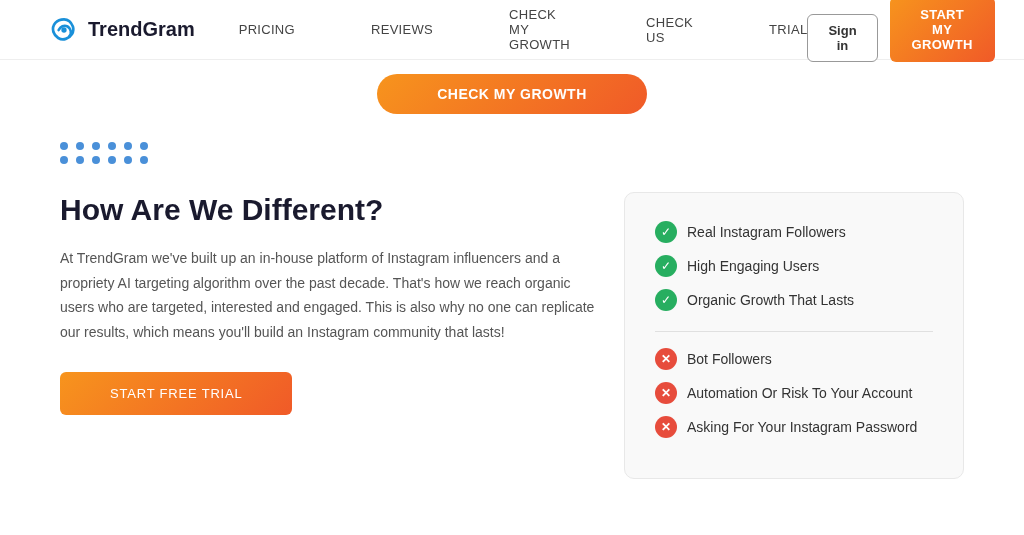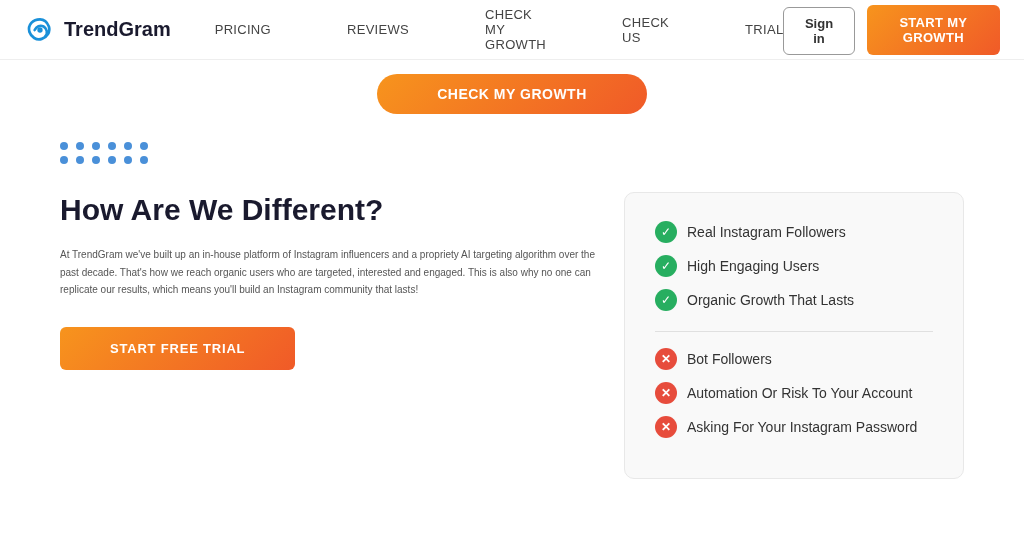--- a/index.html
+++ b/index.html
@@ -1,21 +1,21 @@
 <!DOCTYPE html>
 <html><head>
   <meta charset="utf-8">
   <style>
     * { margin: 0; padding: 0; box-sizing: border-box; }
     body { font-family: -apple-system, BlinkMacSystemFont, 'Segoe UI', sans-serif; background: #fff; width: 1024px; height: 535px; overflow: hidden; }
 
     
     .navbar {
       display: flex; align-items: center; justify-content: space-between;
-      padding: 0 24px; height: 60px; border-bottom: 1px solid #eee;
+      padding: 0 48px; height: 60px; border-bottom: 1px solid #eee;
       background: #fff; position: relative; z-index: 10;
     }
     .nav-logo { display: flex; align-items: center; gap: 8px; cursor: pointer; }
     .nav-logo-icon { width: 32px; height: 32px; }
     .nav-logo-text { font-size: 20px; font-weight: 700; color: #1a1a2e; }
     .nav-links { display: flex; align-items: center; gap: 32px; }
     .nav-link { font-size: 13px; font-weight: 400; color: #444; cursor: pointer; text-decoration: none; letter-spacing: 0.3px; margin-left: 44px; }
     .nav-actions { display: flex; align-items: flex-end; gap: 12px; }
     .btn-signin {
       border: 1.5px solid #999; background: #fff; color: #333;
@@ -59,26 +59,26 @@
     .left-col { flex: 1; }
     .right-col {
       width: 340px; background: #f9f9f9; border: 1px solid #e8e8e8;
       border-radius: 10px; padding: 28px 30px; flex-shrink: 0;
     }
 
     .section-title {
       font-size: 30px; font-weight: 800; color: #1a1a2e; margin-bottom: 18px; line-height: 1.2;
     }
     .section-body {
-      font-size: 10px; color: #555; line-height: 1.75; margin-bottom: 28px;
+      font-size: 14px; color: #555; line-height: 1.75; margin-bottom: 28px;
     }
     .btn-free-trial {
       background: linear-gradient(135deg, #f7941d, #f05a28);
       color: #fff; border: none; padding: 14px 50px;
-      border-radius: 6px; font-size: 13px; font-weight: 700; cursor: pointer; letter-spacing: 0.8px;
+      border-radius: 6px; font-size: 13px; font-weight: 400; cursor: pointer; letter-spacing: 0.8px;
       text-transform: uppercase;
     }
 
     
     .pros-list { margin-bottom: 20px; }
     .pros-list .item, .cons-list .item {
       display: flex; align-items: center; gap: 10px;
       font-size: 14px; color: #333; font-weight: 500; margin-bottom: 12px;
     }
     .divider { height: 1px; background: #e0e0e0; margin: 16px 0; }

